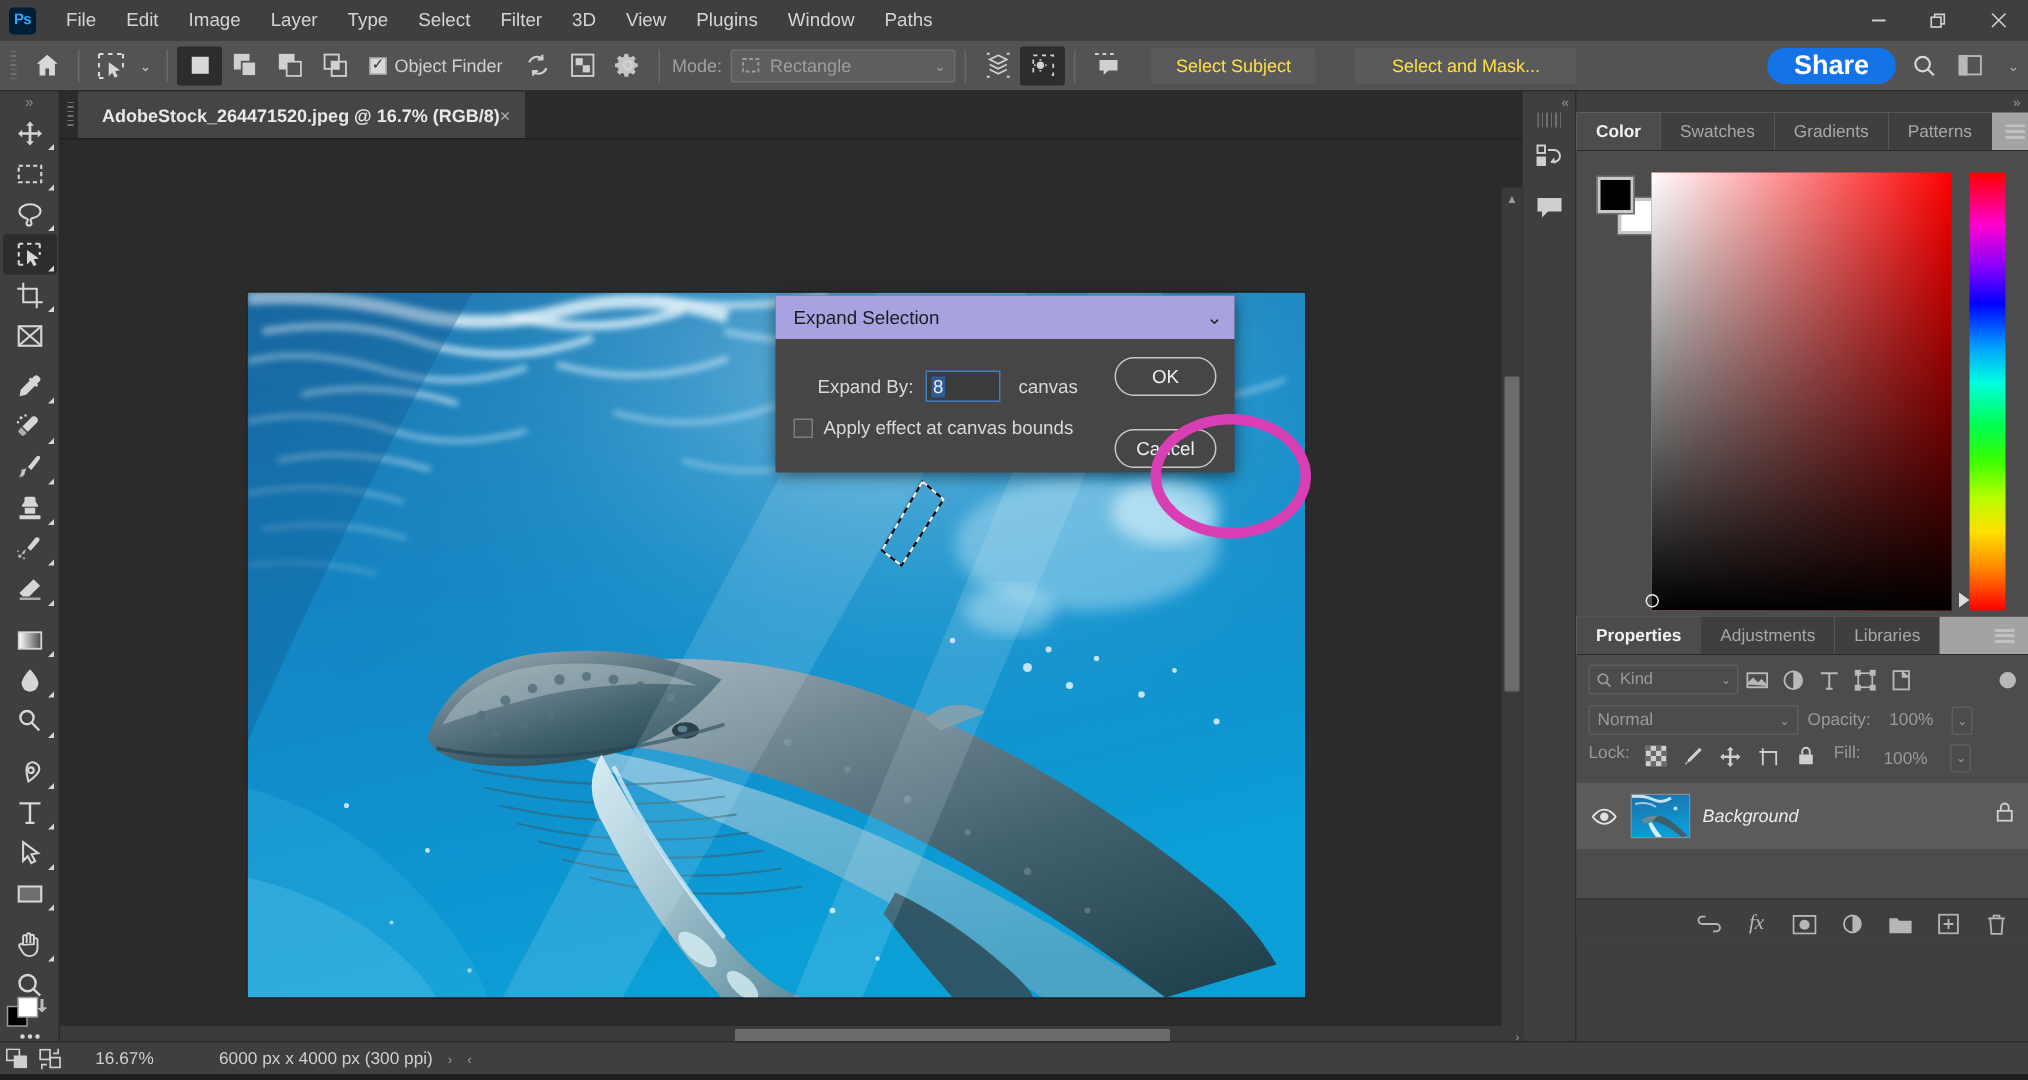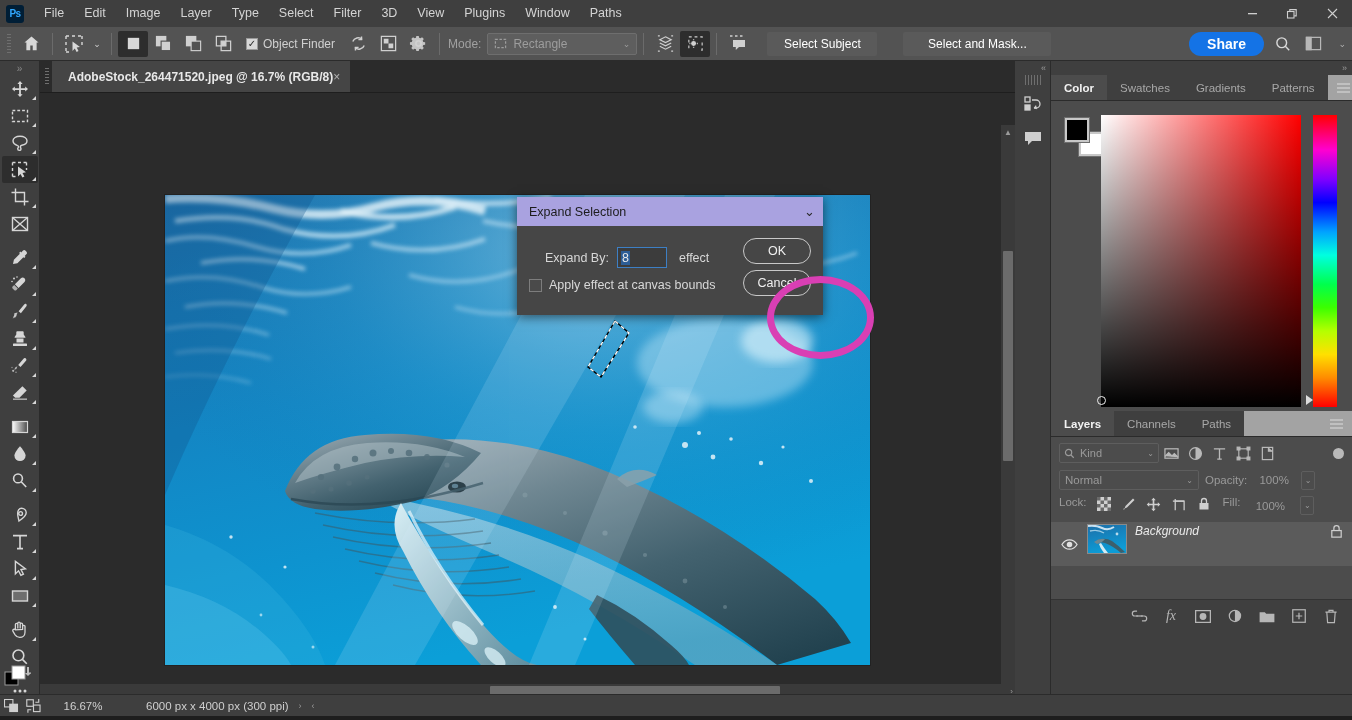--- a/index.html
+++ b/index.html
@@ -57,26 +57,26 @@
     font-size: 10px; color: #2b2b2b; line-height: 1;
   }
   .ob-select {
     display: flex; align-items: center; gap: 6px;
     background: #5e5e5e; border: 1px solid #6e6e6e; border-radius: 2px;
     height: 22px; padding: 0 6px; min-width: 150px; font-size: 12px; color: #9d9d9d;
   }
   .ob-select .caret { margin-left: auto; font-size: 9px; color: #9d9d9d; }
   .btn-flat {
     background: #5a5a5a; border: none; border-radius: 2px; height: 24px;
-    color: #ffffff; font-size: 12px; padding: 0 14px;
+    color: #fde047; font-size: 12px; padding: 0 14px;
     font-family: "Liberation Sans", sans-serif;
   }
   .share-btn {
     background: #1473e6; color: #fff; border: none; border-radius: 13px;
-    height: 24px; padding: 0 18px; font-size: 14px; font-weight: bold;
+    height: 24px; padding: 0 18px; font-size: 18px; font-weight: bold;
     font-family: "Liberation Sans", sans-serif;
   }
 
   
   .toolcol {
     position: absolute; left: 0; top: 61px; width: 40px; height: 637px;
     background: #3f3f3f; border-right: 1px solid #2b2b2b;
   }
   .tc-grip { height: 14px; display: flex; align-items: center; justify-content: center;
     color: #8a8a8a; font-size: 10px; }
@@ -146,21 +146,21 @@
     position: absolute; left: 12px; top: 52px; display: flex; align-items: center; gap: 7px; justify-content: flex-end;
   }
   .row2 .cbox2 { width: 13px; height: 13px; background: #4a4a4a; border: 1px solid #7d7d7d; }
   .row2 span { font-size: 12.5px; color: #d8d8d8; }
   .dlg-btn {
     position: absolute; right: 12px; width: 68px; height: 26px;
     border: 1px solid #c8c8c8; border-radius: 13px; background: transparent;
     color: #f0f0f0; font-size: 12.5px; font-family: "Liberation Sans", sans-serif;
   }
   .dlg-btn.ok { top: 12px; }
-  .dlg-btn.cancel { top: 44px; }
+  .dlg-btn.cancel { top: 60px; }
   .pink-ring {
     position: absolute; left: 727px; top: 183px; width: 107px; height: 83px;
     border: 7px solid #d93fb4; border-radius: 50%; z-index: 60; pointer-events: none;
   }
 
   
   .vscroll {
     position: absolute; right: 0; top: 32px; width: 14px; height: 591px; background: #3a3a3a;
   }
   .vscroll .arrow { height: 14px; display:flex;align-items:center;justify-content:center;color:#9a9a9a;font-size:8px;}
@@ -234,21 +234,21 @@
     border:1px solid #5e5e5e;border-radius:2px;padding:0 5px;font-size:11.5px;color:#9a9a9a;}
   .blend-sel .caret{margin-left:auto;font-size:8px;}
   .op-label{font-size:11.5px;color:#9a9a9a;}
   .op-val{width:42px;height:19px;display:flex;align-items:center;justify-content:center;
     font-size:11.5px;color:#9a9a9a;}
   .op-caret{width:14px;height:19px;display:flex;align-items:center;justify-content:center;
     border:1px solid #5e5e5e;border-radius:2px;font-size:8px;color:#9a9a9a;}
   .lock-row{display:flex;align-items:flex-start;gap:9px;padding:0 8px 7px 8px;}
   .lock-row .lk{font-size:11.5px;color:#9a9a9a;}
   .lockicon{width:16px;height:16px;display:flex;align-items:center;justify-content:center;color:#bdbdbd;}
-  .layer-row{display:flex;height:44px;background:#5b5b5b;padding:2px 8px;gap:8px;}
+  .layer-row{display:flex;align-items:center;height:44px;background:#5b5b5b;padding:2px 8px;gap:8px;}
   .eye{width:20px;display:flex;align-items:center;justify-content:center;color:#ddd;}
   .thumb-box{width:40px;height:30px;border:1px solid #8a8a8a;overflow:hidden;background:#0b3a5e;}
   .layer-name{font-size:12px;font-style:italic;color:#eaeaea;}
   .layer-lock{margin-left:auto;color:#cfcfcf;}
   .layer-footer{position:absolute;left:0;bottom:0;width:301px;height:26px;background:#3f3f3f;
     display:flex;align-items:flex-end;justify-content:flex-end;gap:14px;padding-right:12px;
     border-top:1px solid #333;}
   .lf-btn{width:18px;height:18px;display:flex;align-items:center;justify-content:center;color:#b6b6b6;}
 
   
@@ -797,21 +797,21 @@
         <div class="dlg-title">
           <span>Expand Selection</span>
           <span class="chev">⌄</span>
         </div>
         <div class="dlg-body">
           <div class="row1">
             <label>Expand By:</label>
             <div class="num-input">
               <span>8</span>
             </div>
-            <span class="unit">effect</span>
+            <span class="unit">canvas</span>
           </div>
           <div class="row2">
             <span class="cbox2"></span>
             <span>Apply effect at canvas bounds</span>
           </div>
           <button class="dlg-btn ok">OK</button>
           <button class="dlg-btn cancel">Cancel</button>
         </div>
       </div>
       <div class="pink-ring"></div>
@@ -866,29 +866,29 @@
         <div class="base"></div>
         <div class="whitegrad"></div>
         <div class="blackgrad"></div>
         <div class="picker"></div>
       </div>
       <div class="hue">
         <div class="mark"></div>
       </div>
     </div>
 
-
-    <div class="panel-tabs" id="layers-tabs">
-      <div class="ptab active">Layers</div>
-        <div class="ptab">Channels</div>
-        <div class="ptab">Paths</div>
+    <div class="panel-tabs props-tabs" id="props-tabs">
+      <div class="ptab active">Properties</div>
+        <div class="ptab">Adjustments</div>
+        <div class="ptab">Libraries</div>
         <div class="ptab-menu">
           <span class="hamburger"></span>
         </div>
     </div>
+
     <div class="layer-body" style="height:188px;position:relative;">
       <div class="filter-row">
         <div class="kind-sel">
           <svg width="11" height="11" viewBox="0 0 12 12" fill="none" stroke="#9a9a9a" stroke-width="1.3">
               <circle cx="5" cy="5" r="3.4"></circle>
               <path d="M7.6 7.6l3 3"></path>
             </svg>
           <span>Kind</span>
           <span class="caret">⌄</span>
         </div>

